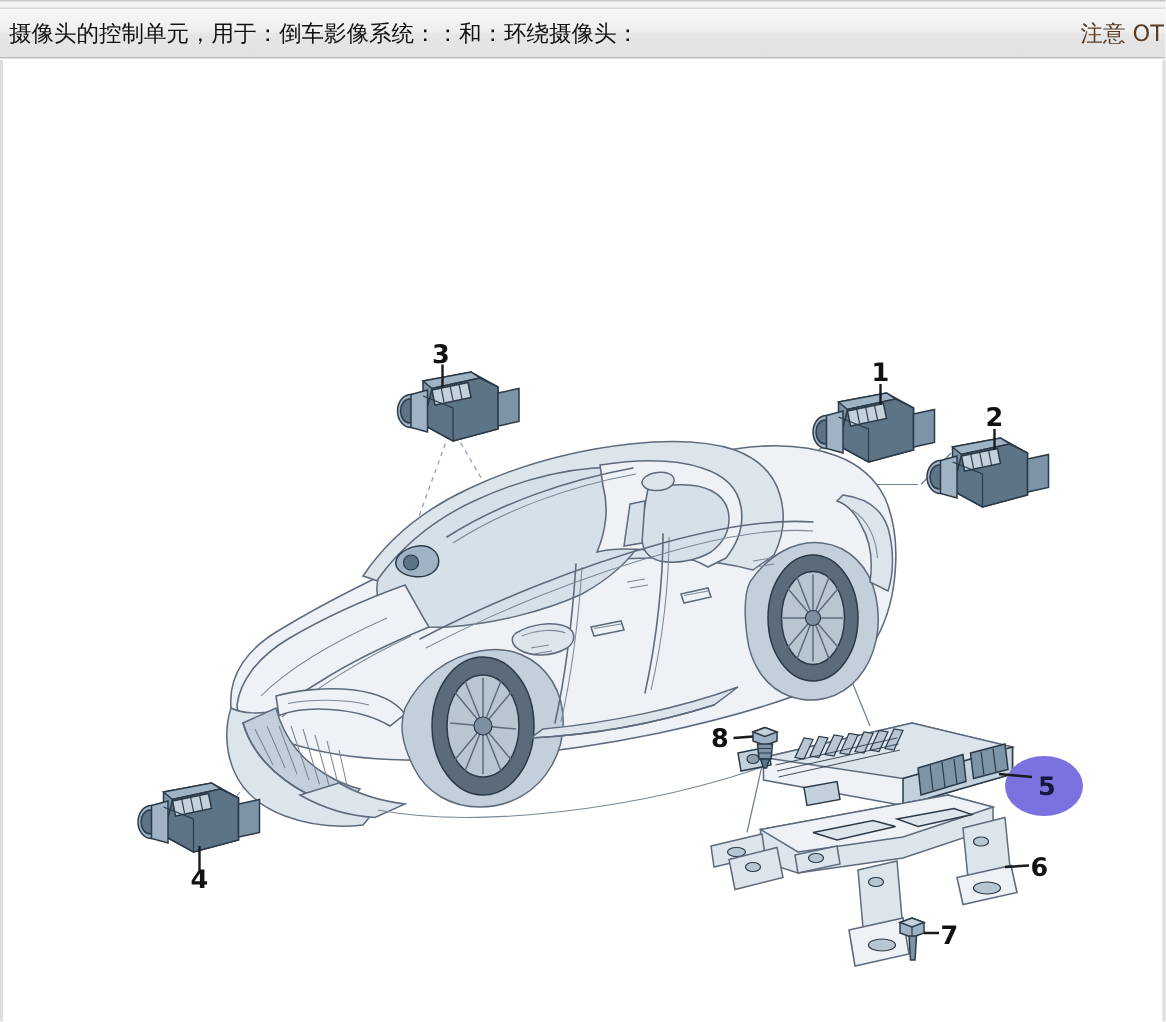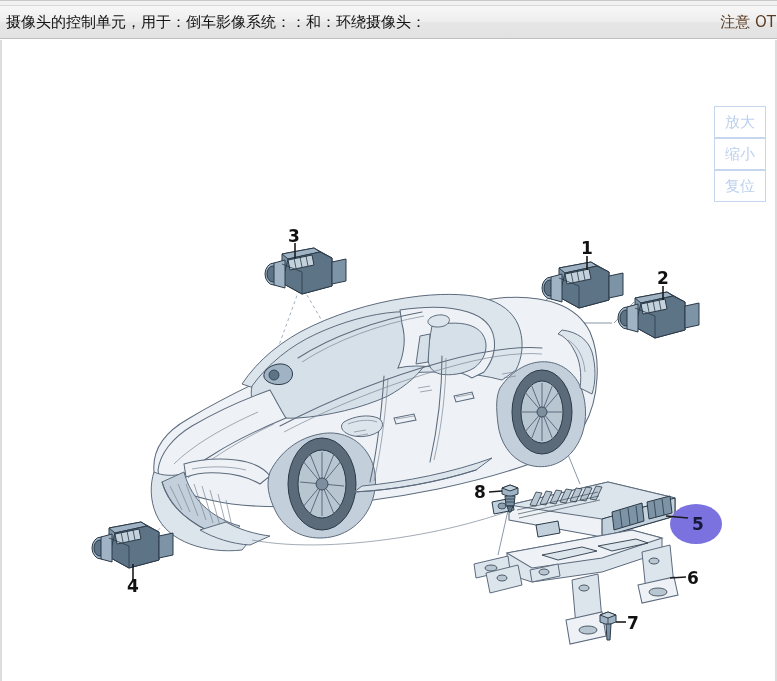--- a/index.html
+++ b/index.html
@@ -472,20 +472,15 @@
         <text class="callout-num" x="661" y="244" text-anchor="middle">2</text>
         <text class="callout-num" x="131" y="552" text-anchor="middle">4</text>
         <text class="callout-num-hl" x="696" y="490" text-anchor="middle">5</text>
         <text class="callout-num" x="691" y="544" text-anchor="middle">6</text>
         <text class="callout-num" x="631" y="589" text-anchor="middle">7</text>
         <text class="callout-num" x="478" y="458" text-anchor="middle">8</text>
       </g>
 
     </svg>
 
-    <div id="zoom-toolbar">
-      <div class="zoom-btn">放大</div>
-      <div class="zoom-btn">缩小</div>
-      <div class="zoom-btn">复位</div>
-    </div>
 
   </div>
 </div>
 
 </body></html>

